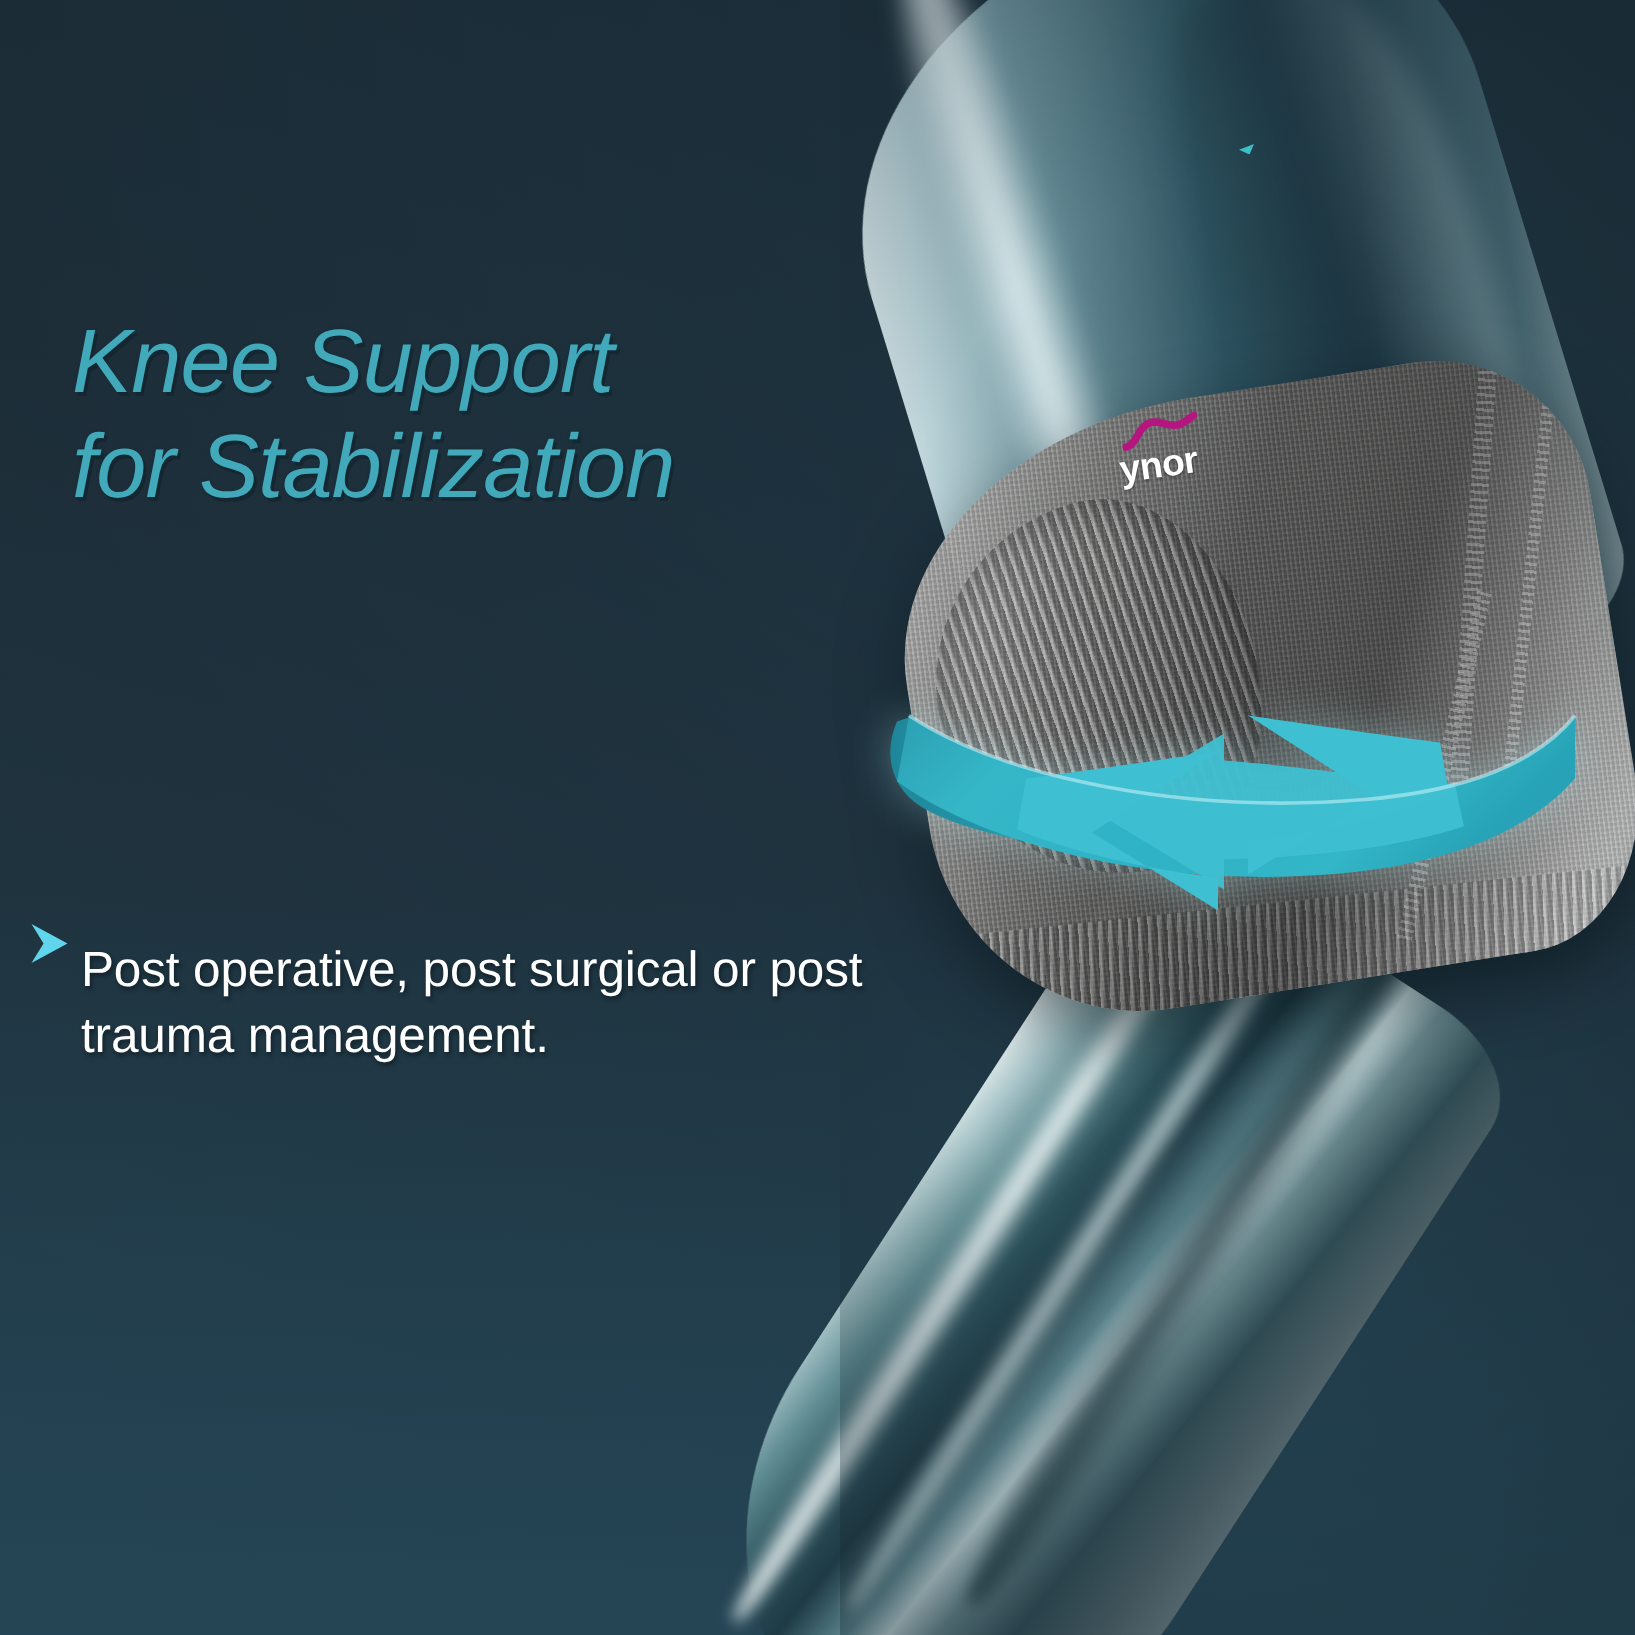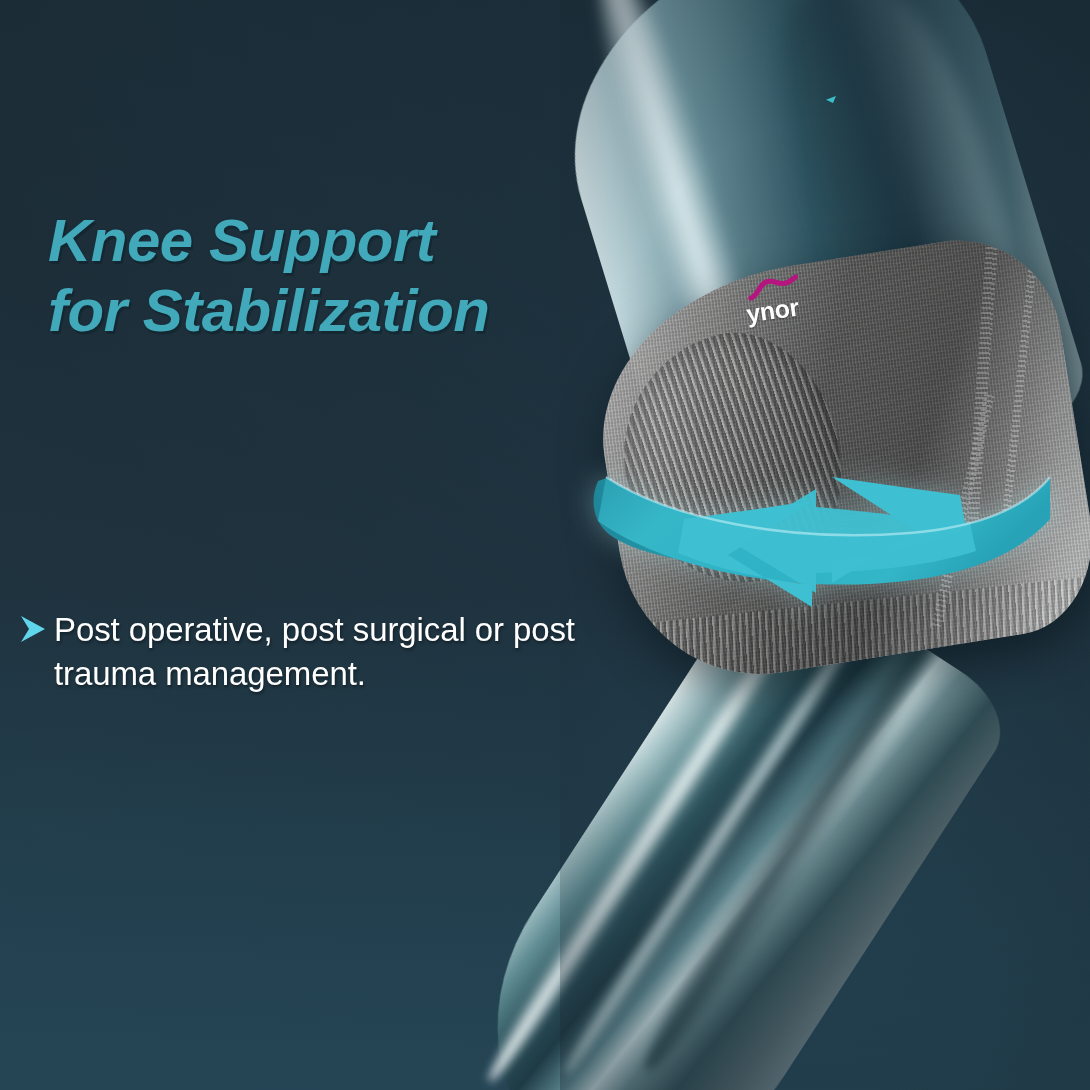--- a/index.html
+++ b/index.html
@@ -207,21 +207,21 @@
     clip-path:polygon(0 55%,100% 0,70% 100%);
     opacity:.95;
   }
 
   
   .headline{
     position:absolute;left:48px;top:206px;
     width:620px;
     color:#41a9b9;
     font-size:60px;
-    font-weight:700;
+    font-weight:400;
     font-style:italic;
     line-height:1.17;
     letter-spacing:-.5px;
     text-shadow:2px 3px 0 rgba(14,34,44,.55), 0 0 2px rgba(20,48,60,.5);
     white-space:pre-line;
   }
 
   .bullets{
     position:absolute;left:18px;top:608px;
     width:600px;
@@ -238,20 +238,21 @@
     margin-right:6px;
     margin-top:4px;
   }
   .bullet-marker svg{width:100%;height:100%;display:block;}
   .bullet-text{
     color:#ffffff;
     font-size:33px;
     line-height:1.32;
     letter-spacing:-.1px;
     text-shadow:1px 2px 3px rgba(8,20,26,.65);
+    margin-top:16px;
   }
   .b2 .bullet-marker{margin-right:1px;}
 </style>
 </head>
 <body>
 
 <div class="stage">
 
   <div class="bg-base"></div>
   <div class="bg-diag"></div>

